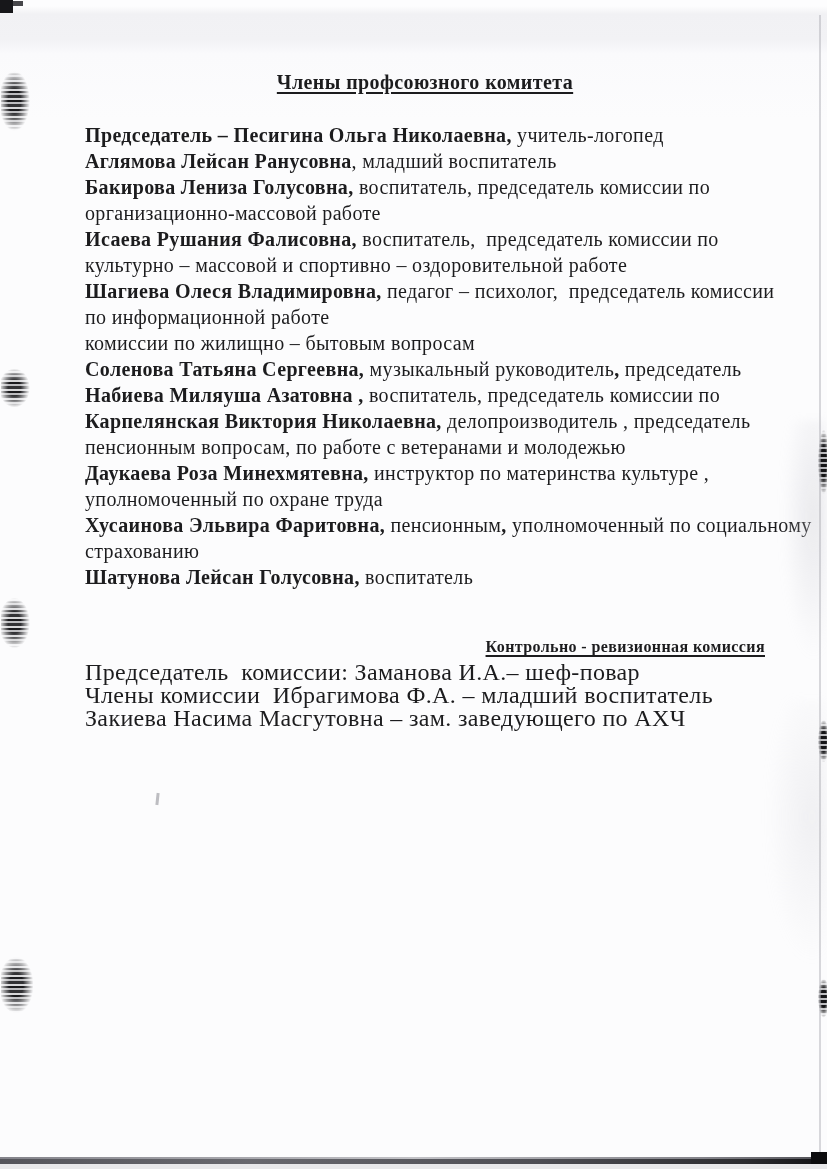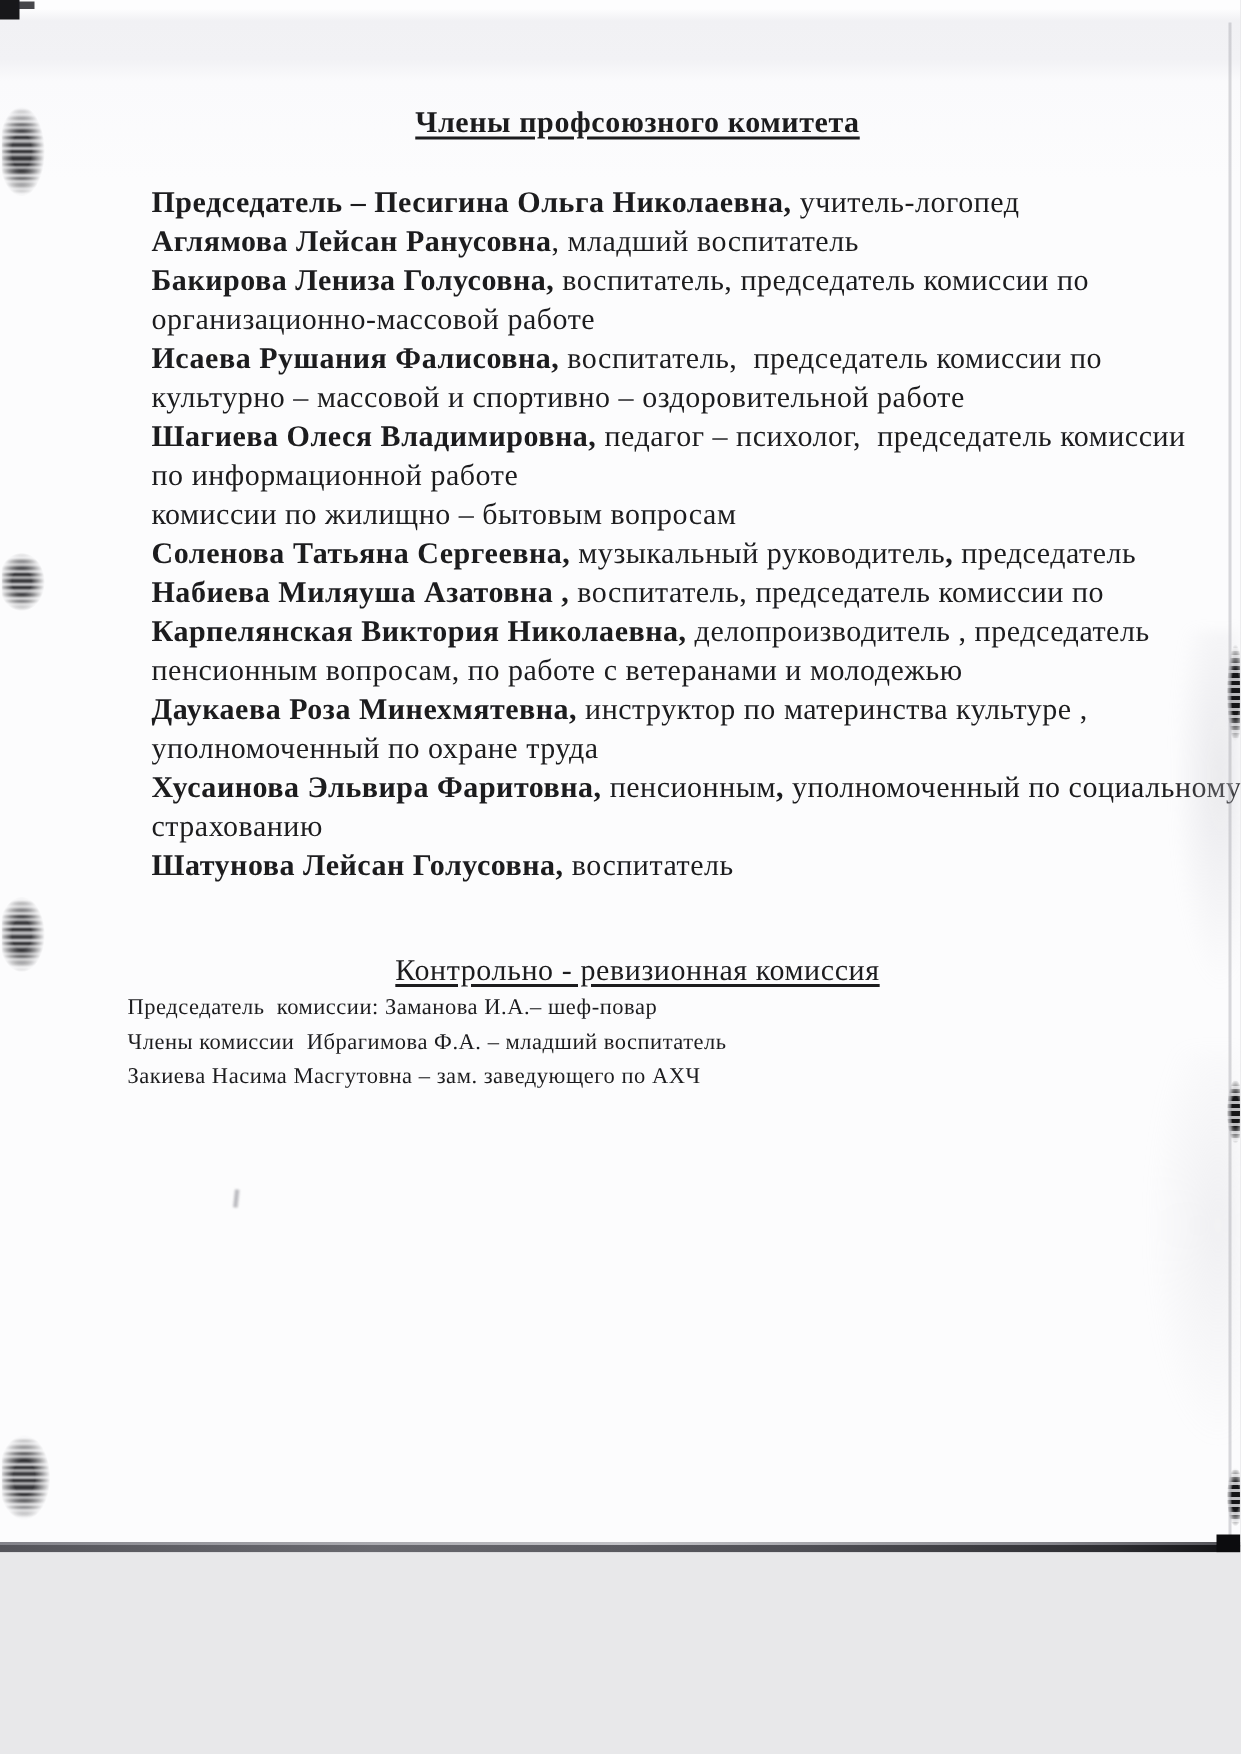--- a/index.html
+++ b/index.html
@@ -4,21 +4,21 @@
 <style>
   html, body {
     margin: 0;
     padding: 0;
     background: #e8e8ea;
     font-family: "Liberation Serif", "DejaVu Serif", serif;
   }
   .page {
     position: relative;
     width: 827px;
-    height: 1035px;
+    height: 1164px;
     overflow: hidden;
     color: #1c1c1e;
     background: linear-gradient(to bottom,
       #fdfdfe 0px, #fdfdfe 6px,
       #f1f1f4 14px, #f2f2f5 40px,
       #fafafc 54px, #fcfcfd 120px,
       #fcfcfd 100%);
   }
   
   .title {
@@ -30,50 +30,50 @@
     font-size: 20px;
     font-weight: bold;
     line-height: 26px;
     letter-spacing: 0.4px;
     text-decoration: underline;
     text-underline-offset: 3px;
     text-decoration-thickness: 2px;
   }
   .members {
     position: absolute;
-    left: 101px;
+    left: 85px;
     top: 122px;
     width: 700px;
     font-size: 20px;
     line-height: 26px;
     letter-spacing: 0.35px;
   }
   .members .line, .commission .line {
     white-space: pre;
   }
   .heading2 {
     position: absolute;
     left: 85px;
     top: 635px;
     width: 680px;
-    text-align: center;
-    font-size: 20px;
-    font-weight: normal;
+    text-align: right;
+    font-size: 16px;
+    font-weight: bold;
     line-height: 24px;
     letter-spacing: 0.4px;
     text-decoration: underline;
     text-underline-offset: 3px;
     text-decoration-thickness: 2px;
   }
   .commission {
     position: absolute;
     left: 85px;
     top: 661px;
     width: 700px;
-    font-size: 15px;
+    font-size: 24px;
     line-height: 23px;
     letter-spacing: 0.35px;
   }
   .b { font-weight: bold; }
 
   
   .smudge {
     position: absolute;
     left: 1px;
     width: 32px;

